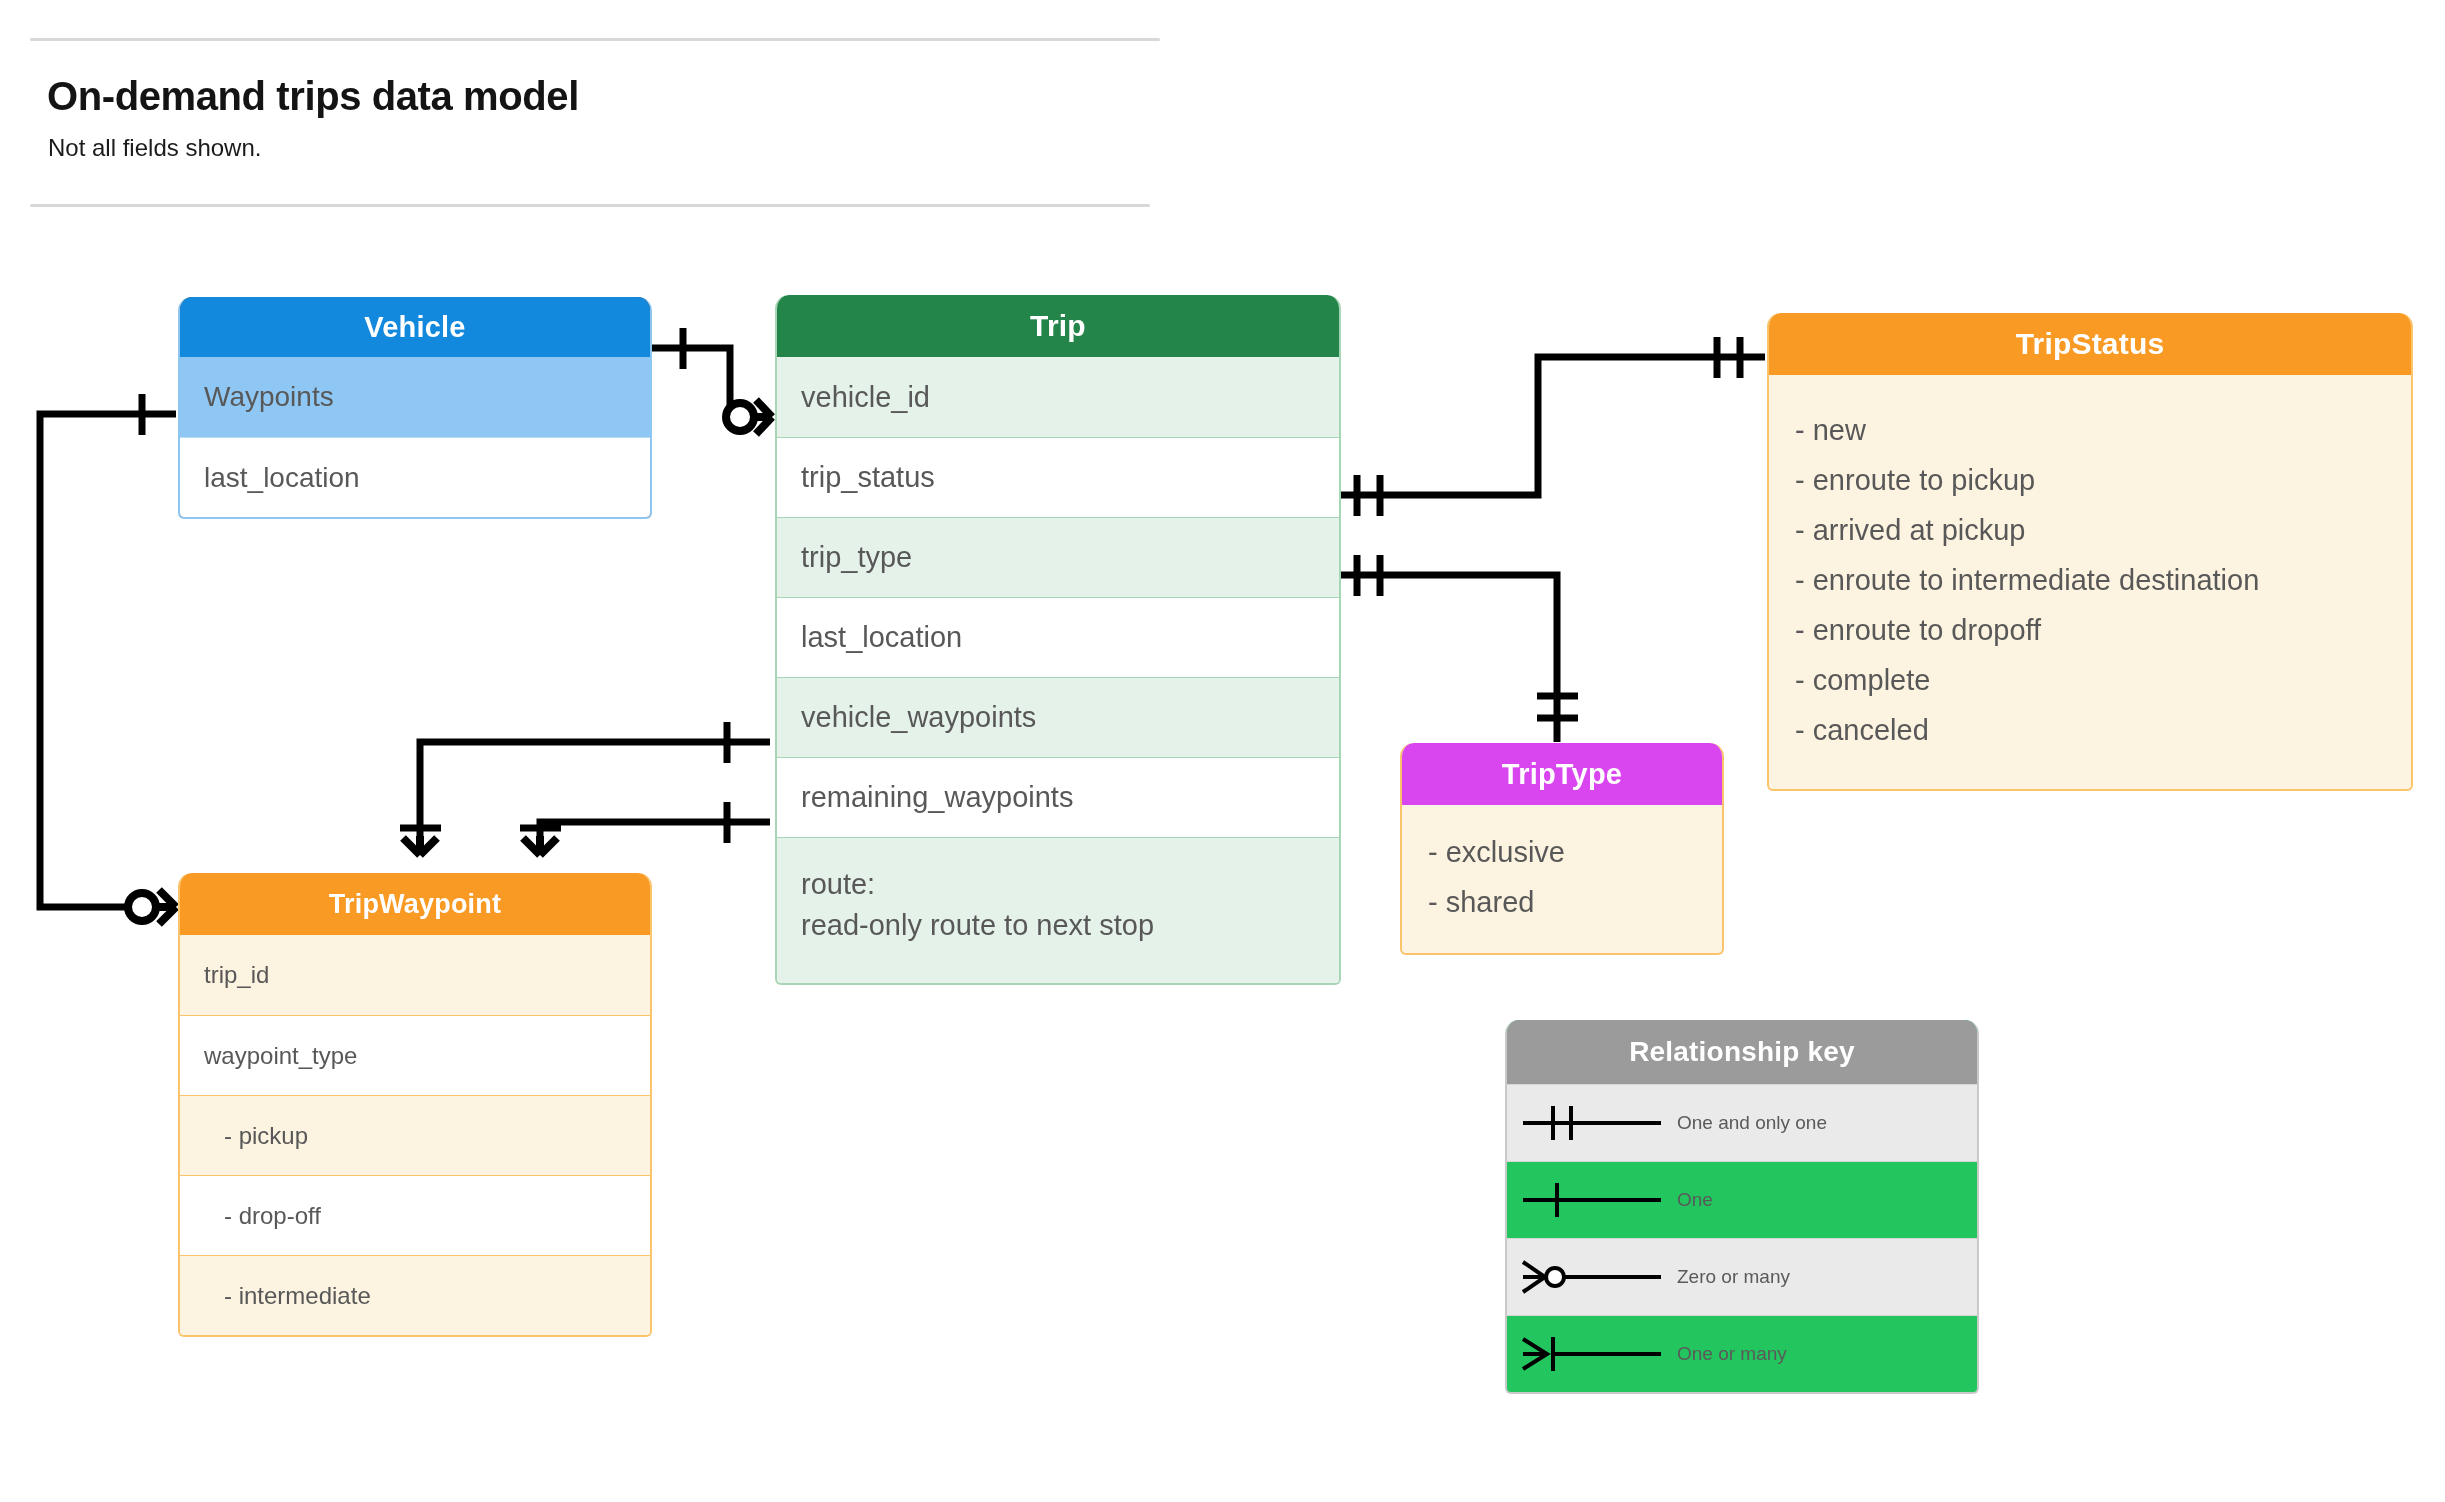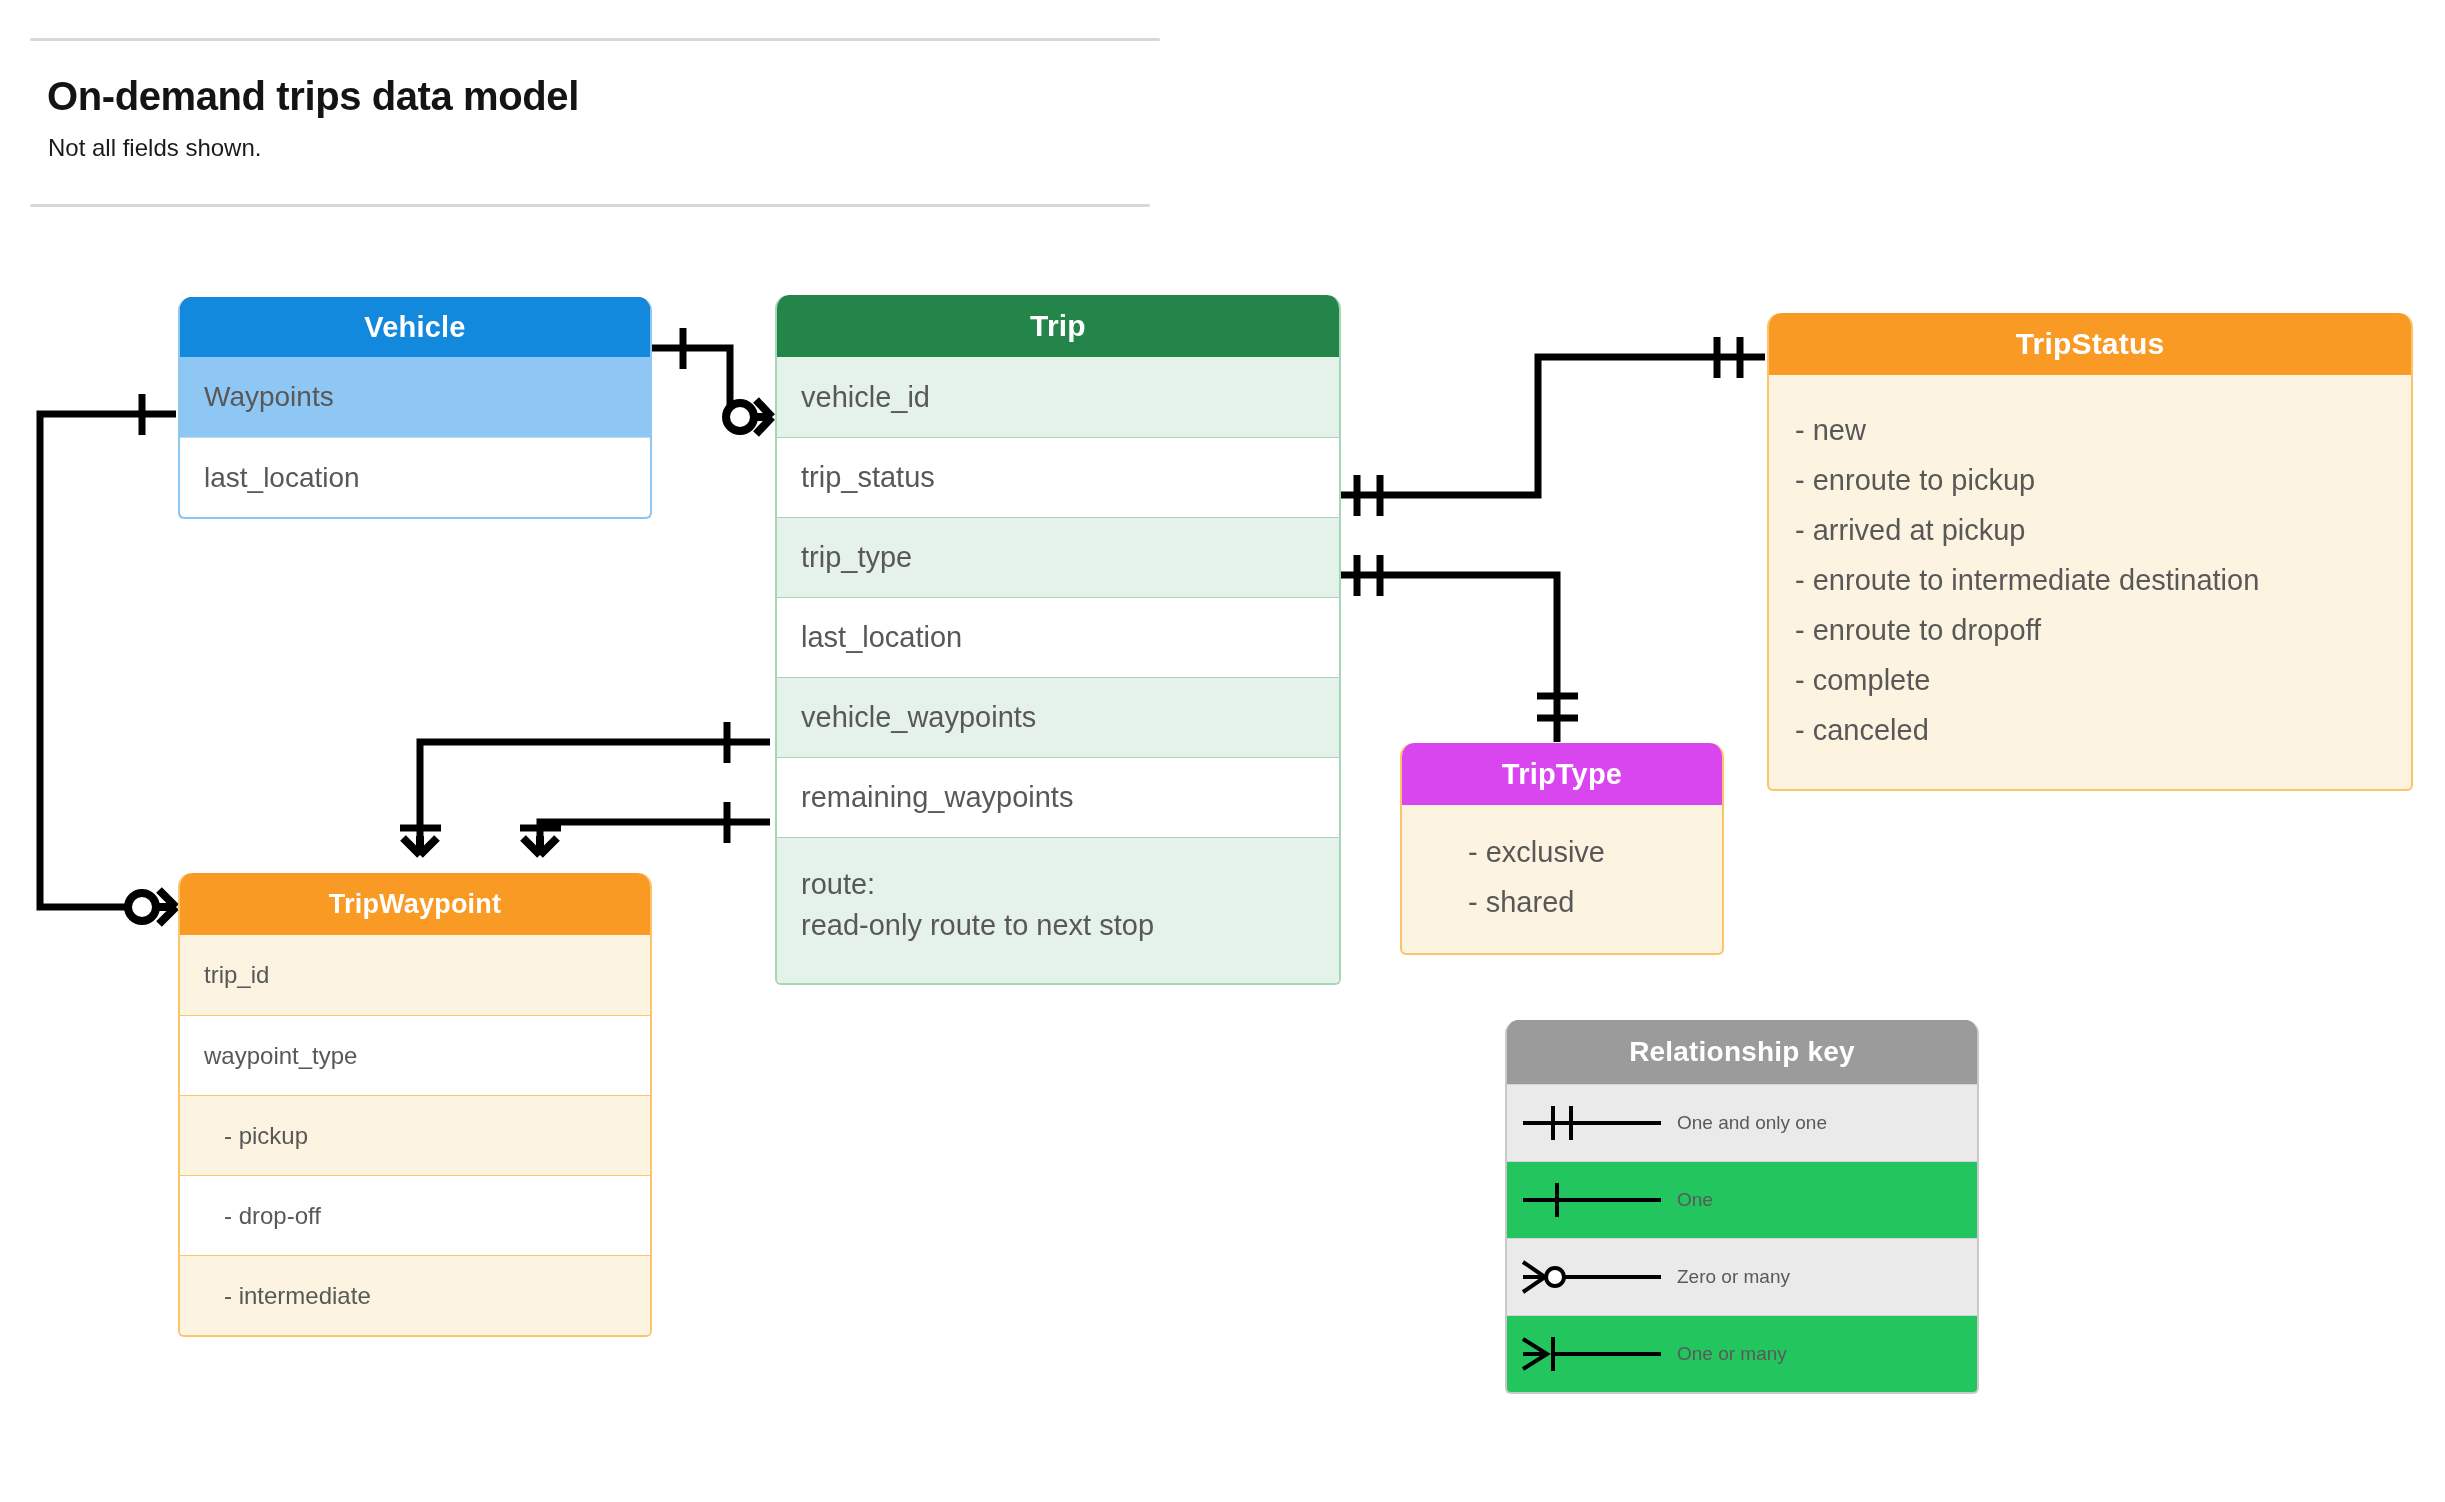--- a/index.html
+++ b/index.html
@@ -77,21 +77,21 @@
      margin:0 -2px;border-radius:14px 14px 0 0;}
   #ent-tripstatus .list{padding:30px 0 34px 0;}
   #ent-tripstatus .li{font-size:29px;color:#585858;padding:0 0 0 26px;line-height:50px;white-space:nowrap;}
 
   
   #ent-triptype{left:1400px;top:743px;width:320px;
     border:2px solid #fbc46a;border-top:none;background:#fdf3e1;}
   #ent-triptype .ent-head{background:#d946ef;height:62px;font-size:29px;
      margin:0 -2px;border-radius:14px 14px 0 0;}
   #ent-triptype .list{padding:22px 0 26px 0;}
-  #ent-triptype .li{font-size:29px;color:#585858;padding:0 0 0 26px;line-height:50px;white-space:nowrap;margin-left:40px;}
+  #ent-triptype .li{font-size:29px;color:#585858;padding:0 0 0 26px;line-height:50px;white-space:nowrap;}
 
   
   #legend{position:absolute;left:1505px;top:1020px;width:470px;z-index:6;
     border:2px solid #c9c9c9;border-top:none;background:#22c55e;border-radius:14px 14px 6px 6px;overflow:hidden;}
   #legend .ent-head{background:#9b9b9b;height:64px;font-size:28px;margin:0 -2px;border-radius:14px 14px 0 0;}
   #legend .lg-row{display:flex;align-items:center;height:76px;border-top:1px solid #d5d5d5;}
   #legend .lg-row:first-of-type{border-top:none;}
   #legend .lg-row.shade{background:#eaeaea;}
   #legend .lg-sym{width:170px;flex:0 0 170px;display:flex;align-items:center;justify-content:center;}
   #legend .lg-label{font-size:19px;color:#5a5a5a;white-space:nowrap;}

